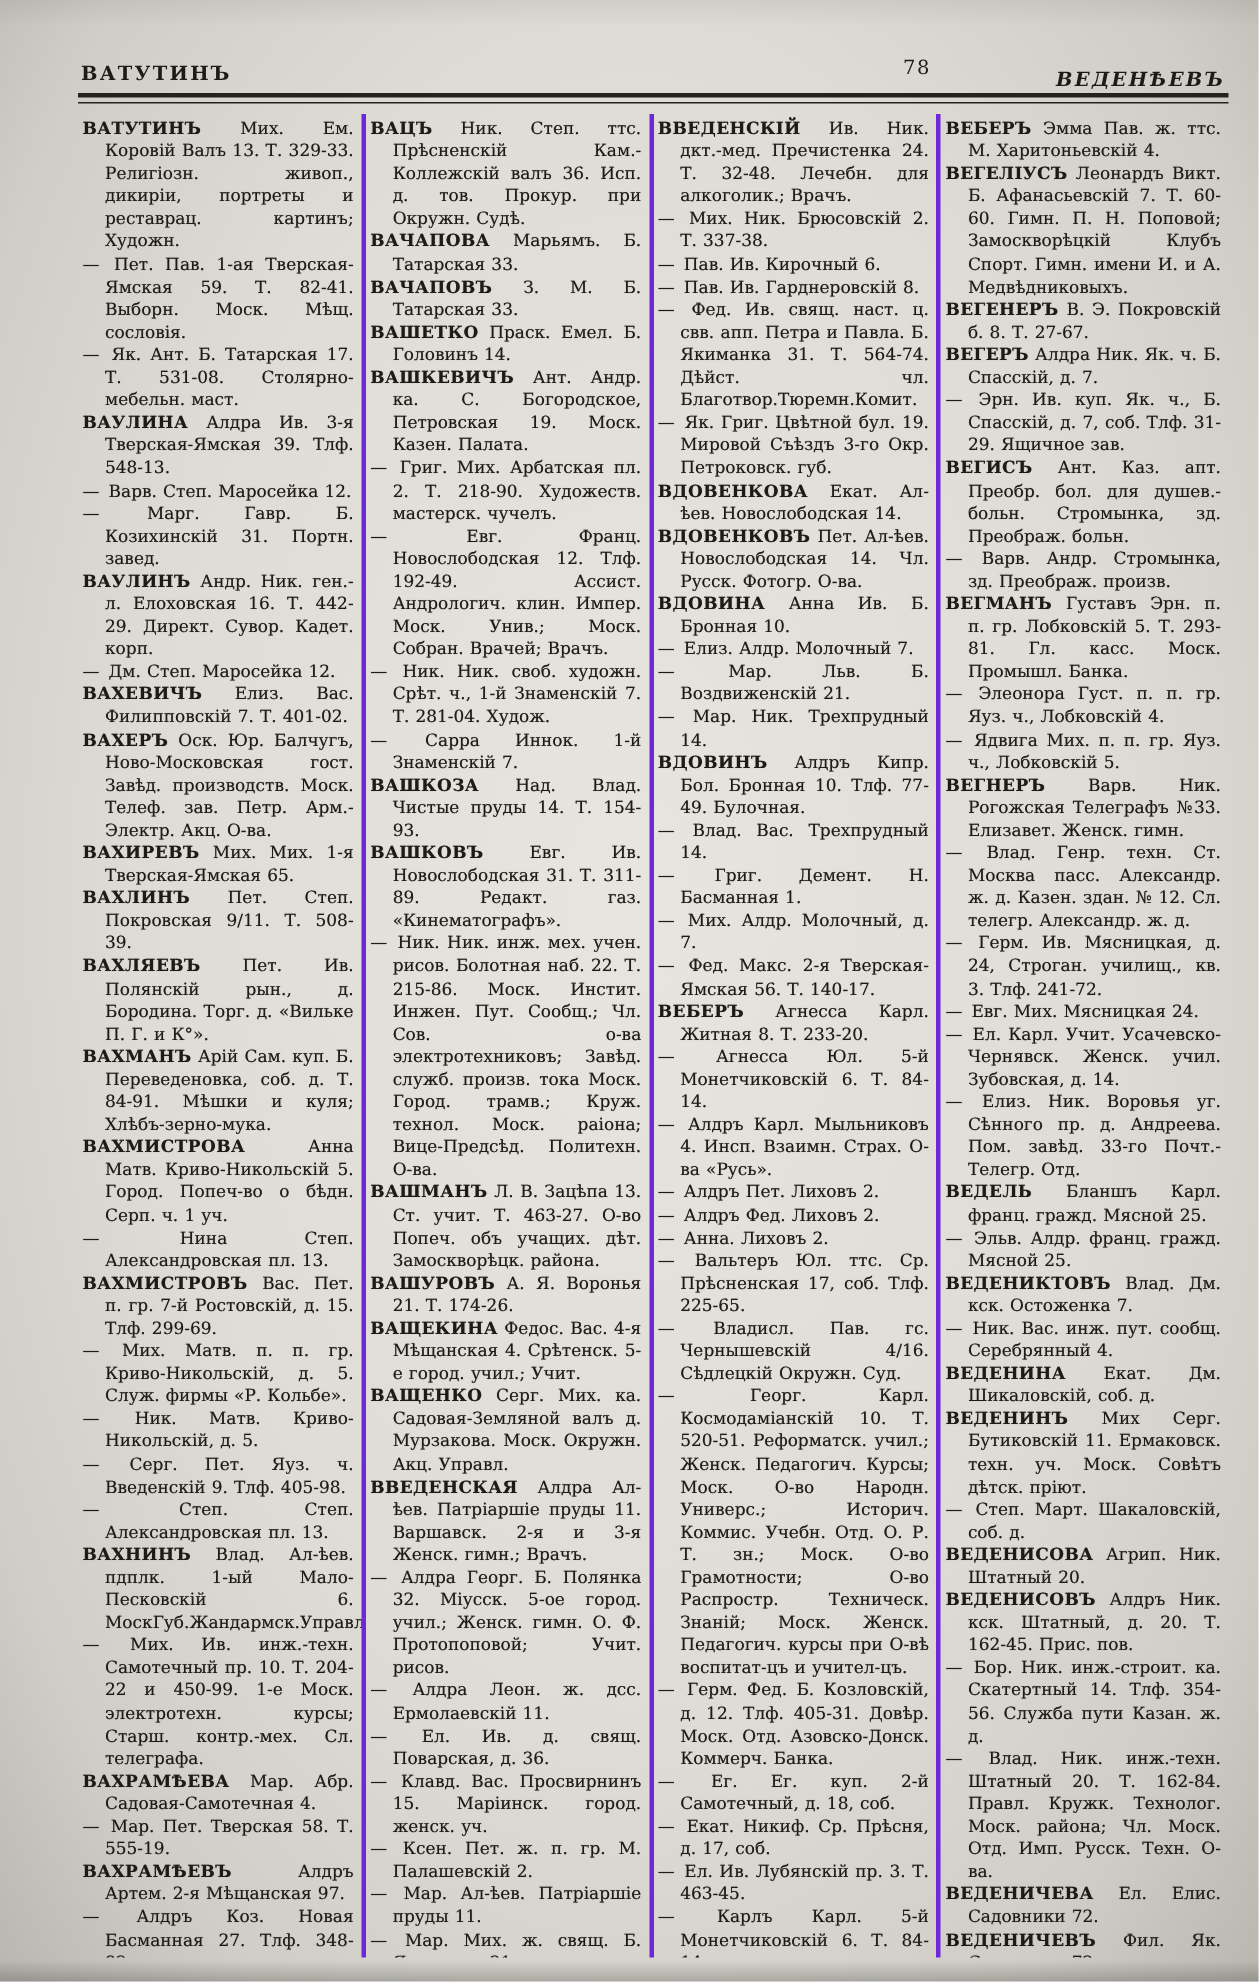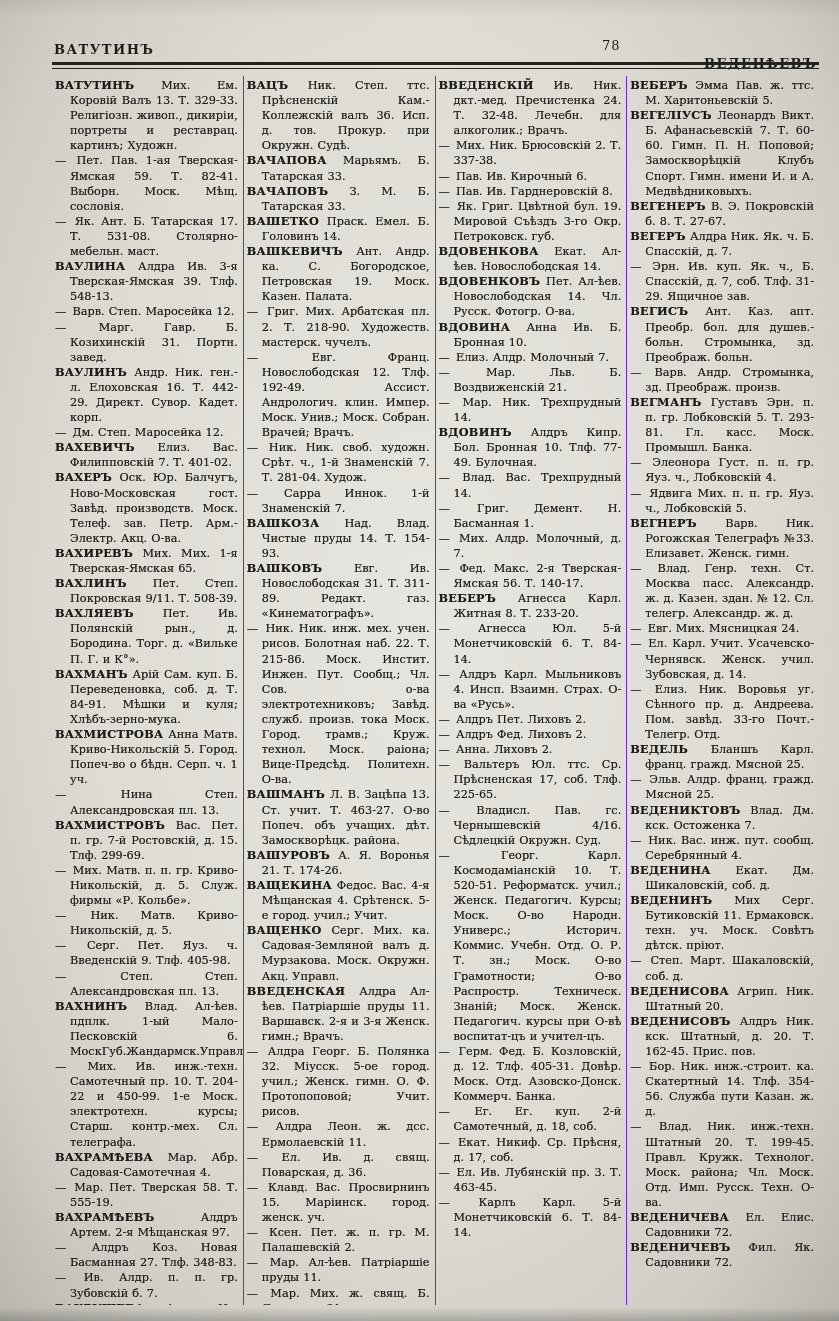--- a/index.html
+++ b/index.html
@@ -19,38 +19,38 @@
   }
   .running-left {
     position: absolute; left: 0; top: 0;
     font-weight: bold; font-size: 13px; letter-spacing: 1.5px;
   }
   .page-num {
     position: absolute; left: 548px; top: -4px;
     font-size: 13px; letter-spacing: 1px;
   }
   .running-right {
-    position: absolute; right: 0; top: 14px;
-    font-weight: bold; font-size: 13px; letter-spacing: 1.5px;
+    position: absolute; right: 0; top: 4px;
+    font-weight: bold; font-size: 13px; letter-spacing: 1.5px; font-style: italic;
   }
   .double-rule {
     position: absolute; top: 62px; left: 52px; right: 20px;
     height: 3px;
     border-top: 3px solid #24221d;
     border-bottom: 1px solid #24221d;
   }
   .columns {
     position: absolute; top: 76px; left: 52px; right: 20px; bottom: 16px;
     display: grid;
     grid-template-columns: 1fr 1fr 1fr 1fr;
   }
   .col {
     overflow: hidden;
     padding: 2px 5px 0 3px;
-    border-right: 1px solid #6d28d9;
+    border-right: 3px solid #6d28d9;
   }
   .col:last-child { border-right: none; }
   .entry {
     font-size: 11.3px;
     line-height: 15.1px;
     text-align: justify;
     padding-left: 15px;
     text-indent: -15px;
     word-spacing: 0.5px;
     text-shadow: 0 0 0.45px rgba(20,18,14,0.55);
@@ -126,20 +126,21 @@
       <div class="entry"><span class="dash-lead">—</span><span class="etext"> Клавд. Вас. Просвирнинъ 15. Маріинск. город. женск. уч.</span></div>
       <div class="entry"><span class="dash-lead">—</span><span class="etext"> Ксен. Пет. ж. п. гр. М. Палашевскій 2.</span></div>
       <div class="entry"><span class="dash-lead">—</span><span class="etext"> Мар. Ал-ѣев. Патріаршіе пруды 11.</span></div>
       <div class="entry"><span class="dash-lead">—</span><span class="etext"> Мар. Мих. ж. свящ. Б. Якиманка 31.</span></div>
     </div>
   <div class="col">
       <div class="entry"><span class="lead">ВВЕДЕНСКІЙ</span><span class="etext"> Ив. Ник. дкт.-мед. Пречистенка 24. Т. 32-48. Лечебн. для алкоголик.; Врачъ.</span></div>
       <div class="entry"><span class="dash-lead">—</span><span class="etext"> Мих. Ник. Брюсовскій 2. Т. 337-38.</span></div>
       <div class="entry"><span class="dash-lead">—</span><span class="etext"> Пав. Ив. Кирочный 6.</span></div>
       <div class="entry"><span class="dash-lead">—</span><span class="etext"> Пав. Ив. Гарднеровскій 8.</span></div>
+      <div class="entry"><span class="dash-lead">—</span><span class="etext"> Фед. Ив. свящ. наст. ц. свв. апп. Петра и Павла. Б. Якиманка 31. Т. 564-74. Дѣйст. чл. Благотвор.Тюремн.Комит.</span></div>
       <div class="entry"><span class="dash-lead">—</span><span class="etext"> Як. Григ. Цвѣтной бул. 19. Мировой Съѣздъ 3-го Окр. Петроковск. губ.</span></div>
       <div class="entry"><span class="lead">ВДОВЕНКОВА</span><span class="etext"> Екат. Ал-ѣев. Новослободская 14.</span></div>
       <div class="entry"><span class="lead">ВДОВЕНКОВЪ</span><span class="etext"> Пет. Ал-ѣев. Новослободская 14. Чл. Русск. Фотогр. О-ва.</span></div>
       <div class="entry"><span class="lead">ВДОВИНА</span><span class="etext"> Анна Ив. Б. Бронная 10.</span></div>
       <div class="entry"><span class="dash-lead">—</span><span class="etext"> Елиз. Алдр. Молочный 7.</span></div>
       <div class="entry"><span class="dash-lead">—</span><span class="etext"> Мар. Льв. Б. Воздвиженскій 21.</span></div>
       <div class="entry"><span class="dash-lead">—</span><span class="etext"> Мар. Ник. Трехпрудный 14.</span></div>
       <div class="entry"><span class="lead">ВДОВИНЪ</span><span class="etext"> Алдръ Кипр. Бол. Бронная 10. Тлф. 77-49. Булочная.</span></div>
       <div class="entry"><span class="dash-lead">—</span><span class="etext"> Влад. Вас. Трехпрудный 14.</span></div>
       <div class="entry"><span class="dash-lead">—</span><span class="etext"> Григ. Демент. Н. Басманная 1.</span></div>
@@ -154,42 +155,43 @@
       <div class="entry"><span class="dash-lead">—</span><span class="etext"> Вальтеръ Юл. ттс. Ср. Прѣсненская 17, соб. Тлф. 225-65.</span></div>
       <div class="entry"><span class="dash-lead">—</span><span class="etext"> Владисл. Пав. гс. Чернышевскій 4/16. Сѣдлецкій Окружн. Суд.</span></div>
       <div class="entry"><span class="dash-lead">—</span><span class="etext"> Георг. Карл. Космодаміанскій 10. Т. 520-51. Реформатск. учил.; Женск. Педагогич. Курсы; Моск. О-во Народн. Универс.; Историч. Коммис. Учебн. Отд. О. Р. Т. зн.; Моск. О-во Грамотности; О-во Распростр. Техническ. Знаній; Моск. Женск. Педагогич. курсы при О-вѣ воспитат-цъ и учител-цъ.</span></div>
       <div class="entry"><span class="dash-lead">—</span><span class="etext"> Герм. Фед. Б. Козловскій, д. 12. Тлф. 405-31. Довѣр. Моск. Отд. Азовско-Донск. Коммерч. Банка.</span></div>
       <div class="entry"><span class="dash-lead">—</span><span class="etext"> Ег. Ег. куп. 2-й Самотечный, д. 18, соб.</span></div>
       <div class="entry"><span class="dash-lead">—</span><span class="etext"> Екат. Никиф. Ср. Прѣсня, д. 17, соб.</span></div>
       <div class="entry"><span class="dash-lead">—</span><span class="etext"> Ел. Ив. Лубянскій пр. 3. Т. 463-45.</span></div>
       <div class="entry"><span class="dash-lead">—</span><span class="etext"> Карлъ Карл. 5-й Монетчиковскій 6. Т. 84-14.</span></div>
     </div>
   <div class="col">
-      <div class="entry"><span class="lead">ВЕБЕРЪ</span><span class="etext"> Эмма Пав. ж. ттс. М. Харитоньевскій 5.</span></div>
+      <div class="entry"><span class="lead">ВЕБЕРЪ</span><span class="etext"> Эмма Пав. ж. ттс. М. Харитоньевскій 4.</span></div>
       <div class="entry"><span class="lead">ВЕГЕЛІУСЪ</span><span class="etext"> Леонардъ Викт. Б. Афанасьевскій 7. Т. 60-60. Гимн. П. Н. Поповой; Замоскворѣцкій Клубъ Спорт. Гимн. имени И. и А. Медвѣдниковыхъ.</span></div>
       <div class="entry"><span class="lead">ВЕГЕНЕРЪ</span><span class="etext"> В. Э. Покровскій б. 8. Т. 27-67.</span></div>
       <div class="entry"><span class="lead">ВЕГЕРЪ</span><span class="etext"> Алдра Ник. Як. ч. Б. Спасскій, д. 7.</span></div>
       <div class="entry"><span class="dash-lead">—</span><span class="etext"> Эрн. Ив. куп. Як. ч., Б. Спасскій, д. 7, соб. Тлф. 31-29. Ящичное зав.</span></div>
       <div class="entry"><span class="lead">ВЕГИСЪ</span><span class="etext"> Ант. Каз. апт. Преобр. бол. для душев.-больн. Стромынка, зд. Преображ. больн.</span></div>
       <div class="entry"><span class="dash-lead">—</span><span class="etext"> Варв. Андр. Стромынка, зд. Преображ. произв.</span></div>
       <div class="entry"><span class="lead">ВЕГМАНЪ</span><span class="etext"> Густавъ Эрн. п. п. гр. Лобковскій 5. Т. 293-81. Гл. касс. Моск. Промышл. Банка.</span></div>
       <div class="entry"><span class="dash-lead">—</span><span class="etext"> Элеонора Густ. п. п. гр. Яуз. ч., Лобковскій 4.</span></div>
       <div class="entry"><span class="dash-lead">—</span><span class="etext"> Ядвига Мих. п. п. гр. Яуз. ч., Лобковскій 5.</span></div>
       <div class="entry"><span class="lead">ВЕГНЕРЪ</span><span class="etext"> Варв. Ник. Рогожская Телеграфъ №33. Елизавет. Женск. гимн.</span></div>
       <div class="entry"><span class="dash-lead">—</span><span class="etext"> Влад. Генр. техн. Ст. Москва пасс. Александр. ж. д. Казен. здан. № 12. Сл. телегр. Александр. ж. д.</span></div>
+      <div class="entry"><span class="dash-lead">—</span><span class="etext"> Герм. Ив. Мясницкая, д. 24, Строган. училищ., кв. 3. Тлф. 241-72.</span></div>
       <div class="entry"><span class="dash-lead">—</span><span class="etext"> Евг. Мих. Мясницкая 24.</span></div>
       <div class="entry"><span class="dash-lead">—</span><span class="etext"> Ел. Карл. Учит. Усачевско-Чернявск. Женск. учил. Зубовская, д. 14.</span></div>
       <div class="entry"><span class="dash-lead">—</span><span class="etext"> Елиз. Ник. Воровья уг. Сѣнного пр. д. Андреева. Пом. завѣд. 33-го Почт.-Телегр. Отд.</span></div>
       <div class="entry"><span class="lead">ВЕДЕЛЬ</span><span class="etext"> Бланшъ Карл. франц. гражд. Мясной 25.</span></div>
       <div class="entry"><span class="dash-lead">—</span><span class="etext"> Эльв. Алдр. франц. гражд. Мясной 25.</span></div>
       <div class="entry"><span class="lead">ВЕДЕНИКТОВЪ</span><span class="etext"> Влад. Дм. кск. Остоженка 7.</span></div>
       <div class="entry"><span class="dash-lead">—</span><span class="etext"> Ник. Вас. инж. пут. сообщ. Серебрянный 4.</span></div>
       <div class="entry"><span class="lead">ВЕДЕНИНА</span><span class="etext"> Екат. Дм. Шикаловскій, соб. д.</span></div>
       <div class="entry"><span class="lead">ВЕДЕНИНЪ</span><span class="etext"> Мих Серг. Бутиковскій 11. Ермаковск. техн. уч. Моск. Совѣтъ дѣтск. пріют.</span></div>
       <div class="entry"><span class="dash-lead">—</span><span class="etext"> Степ. Март. Шакаловскій, соб. д.</span></div>
       <div class="entry"><span class="lead">ВЕДЕНИСОВА</span><span class="etext"> Агрип. Ник. Штатный 20.</span></div>
       <div class="entry"><span class="lead">ВЕДЕНИСОВЪ</span><span class="etext"> Алдръ Ник. кск. Штатный, д. 20. Т. 162-45. Прис. пов.</span></div>
       <div class="entry"><span class="dash-lead">—</span><span class="etext"> Бор. Ник. инж.-строит. ка. Скатертный 14. Тлф. 354-56. Служба пути Казан. ж. д.</span></div>
-      <div class="entry"><span class="dash-lead">—</span><span class="etext"> Влад. Ник. инж.-техн. Штатный 20. Т. 199-45. Правл. Кружк. Технолог. Моск. района; Чл. Моск. Отд. Имп. Русск. Техн. О-ва.</span></div>
+      <div class="entry"><span class="dash-lead">—</span><span class="etext"> Влад. Ник. инж.-техн. Штатный 20. Т. 162-84. Правл. Кружк. Технолог. Моск. района; Чл. Моск. Отд. Имп. Русск. Техн. О-ва.</span></div>
       <div class="entry"><span class="lead">ВЕДЕНИЧЕВА</span><span class="etext"> Ел. Елис. Садовники 72.</span></div>
       <div class="entry"><span class="lead">ВЕДЕНИЧЕВЪ</span><span class="etext"> Фил. Як. Садовники 72.</span></div>
     </div>
 </div>
 
 </body></html>

